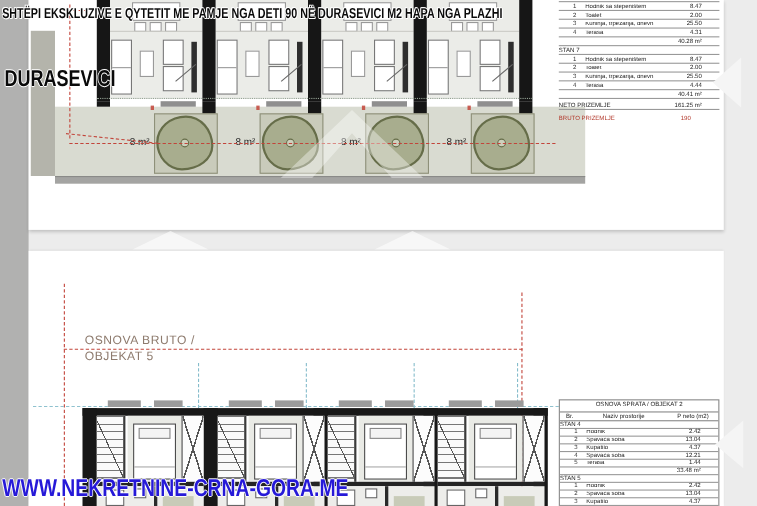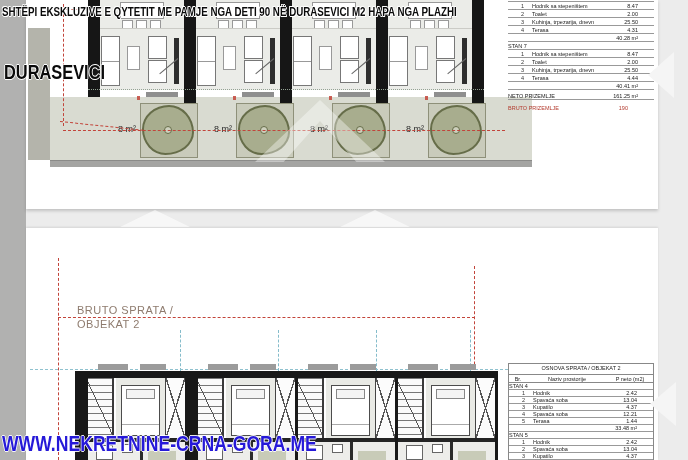--- a/index.html
+++ b/index.html
@@ -211,22 +211,22 @@
 
   <div class="abs red-dash-v rd-v1"></div>
   <div class="abs red-dash-h rd-h1"></div>
   <div class="abs red-dash-h rd-diag"></div>
   <div class="abs red-dash-h rd-h2"></div>
   <div class="abs rtick" style="left:137px"></div>
   <div class="abs rtick" style="left:233px"></div>
   <div class="abs rtick" style="left:329px"></div>
   <div class="abs rtick" style="left:425px"></div>
 
-  <div class="abs sp-title" style="left:77px;top:304px">BRUTO SPRATA /</div>
-  <div class="abs sp-title" style="left:77px;top:318px">OBJEKAT 2</div>
+  <div class="abs sp-title" style="left:77px;top:304px">OSNOVA BRUTO /</div>
+  <div class="abs sp-title" style="left:77px;top:318px">OBJEKAT 5</div>
   <div class="abs red-dash-v rd-v2"></div>
   <div class="abs red-dash-v rd-v3"></div>
   <div class="abs red-dash-h rd-h3"></div>
   <div class="abs cy-v" style="left:180px"></div>
   <div class="abs cy-v" style="left:278px"></div>
   <div class="abs cy-v" style="left:376px"></div>
   <div class="abs cy-v" style="left:470px"></div>
   <div class="abs cy-h"></div>
 
   <div class="abs blintel" style="left:98px;width:30px"></div>

